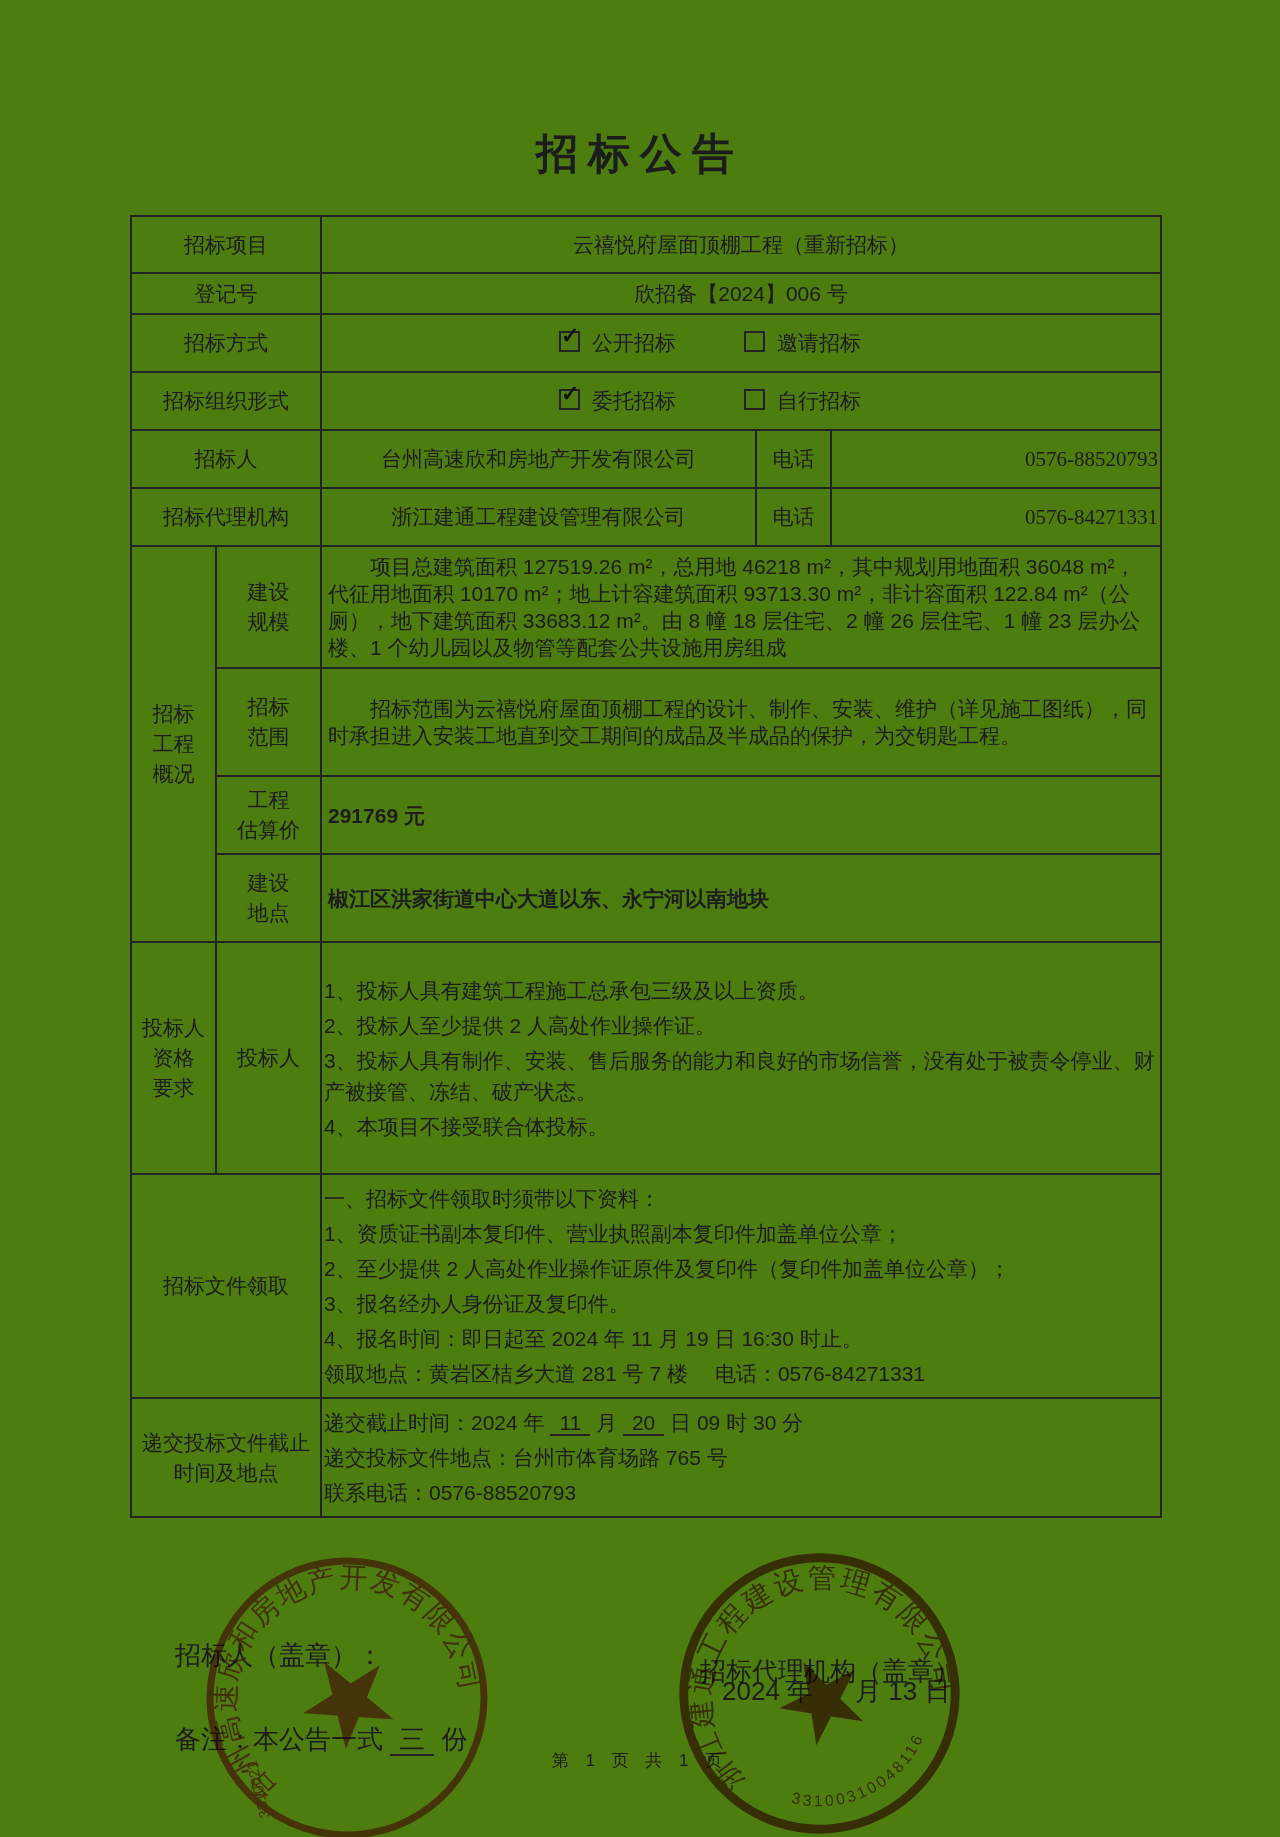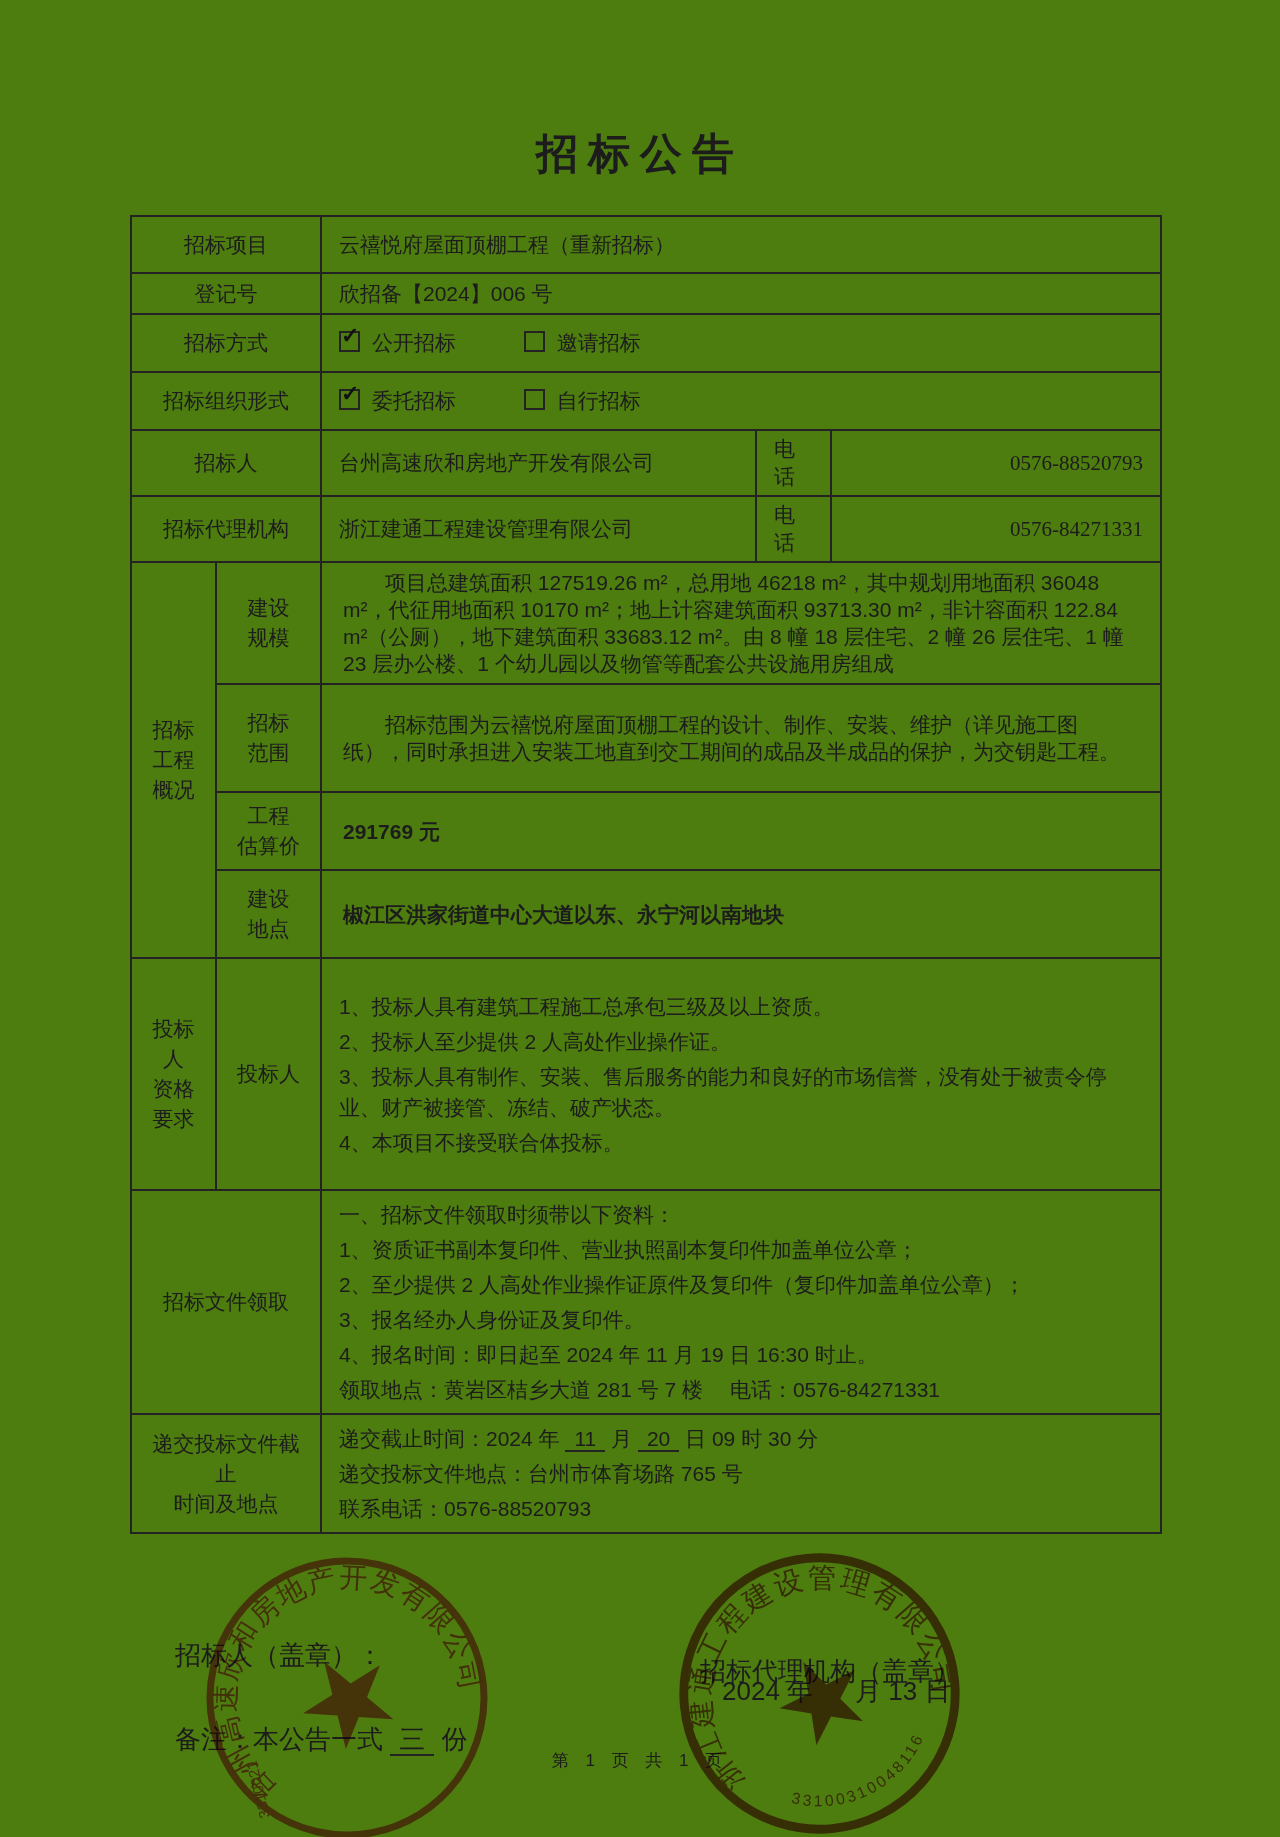--- a/index.html
+++ b/index.html
@@ -3,24 +3,24 @@
 <meta charset="utf-8">
 <style>
   html,body{margin:0;padding:0;background:#e8e8e8;}
   .page{position:relative;width:1280px;height:1837px;background:#4d7c0f;
         font-family:"Liberation Sans",sans-serif;color:#1c1c1c;overflow:hidden;margin:0 auto;}
   .doc-title{position:absolute;top:126px;left:0;width:100%;text-align:center;
         font-size:42px;font-weight:bold;letter-spacing:10px;}
   table.doc{position:absolute;left:130px;top:215px;width:1030px;
         border-collapse:collapse;table-layout:fixed;}
   table.doc td{border:2.5px solid #232323;font-size:21px;vertical-align:middle;
-        padding:4px 17px;overflow:hidden;}
+        padding:4px 2px;overflow:hidden;}
   td.lbl{text-align:center;white-space:pre-line;line-height:30px;padding:4px 2px;}
-  td.val{text-align:left;padding-left:16px;}
-  td.phone-lbl{padding:4px 2px;}
+  td.val{text-align:center;padding-left:16px;}
+  td.phone-lbl{text-align:center;padding:4px 2px;}
   td.phone-val{text-align:right;padding:4px 4px;font-family:Liberation Serif, serif;}
   .para{line-height:27px;text-indent:2em;padding:2px 4px;}
   .plain{padding:2px 4px;line-height:27px;font-weight:bold;}
   .list .li{line-height:31px;margin:4px 0;}
   .checkbox{display:inline-block;width:17px;height:17px;border:2.5px solid #232323;
         position:relative;vertical-align:-2px;margin-right:12px;}
   .checkbox .mark{position:absolute;top:-10px;left:0px;font-size:22px;font-weight:bold;color:#111;}
   .opt{display:inline-block;margin-right:62px;}
   .uline{border-bottom:2px solid #232323;padding:0 9px;}
   .footer-text{position:absolute;font-size:26px;text-align:center;}

